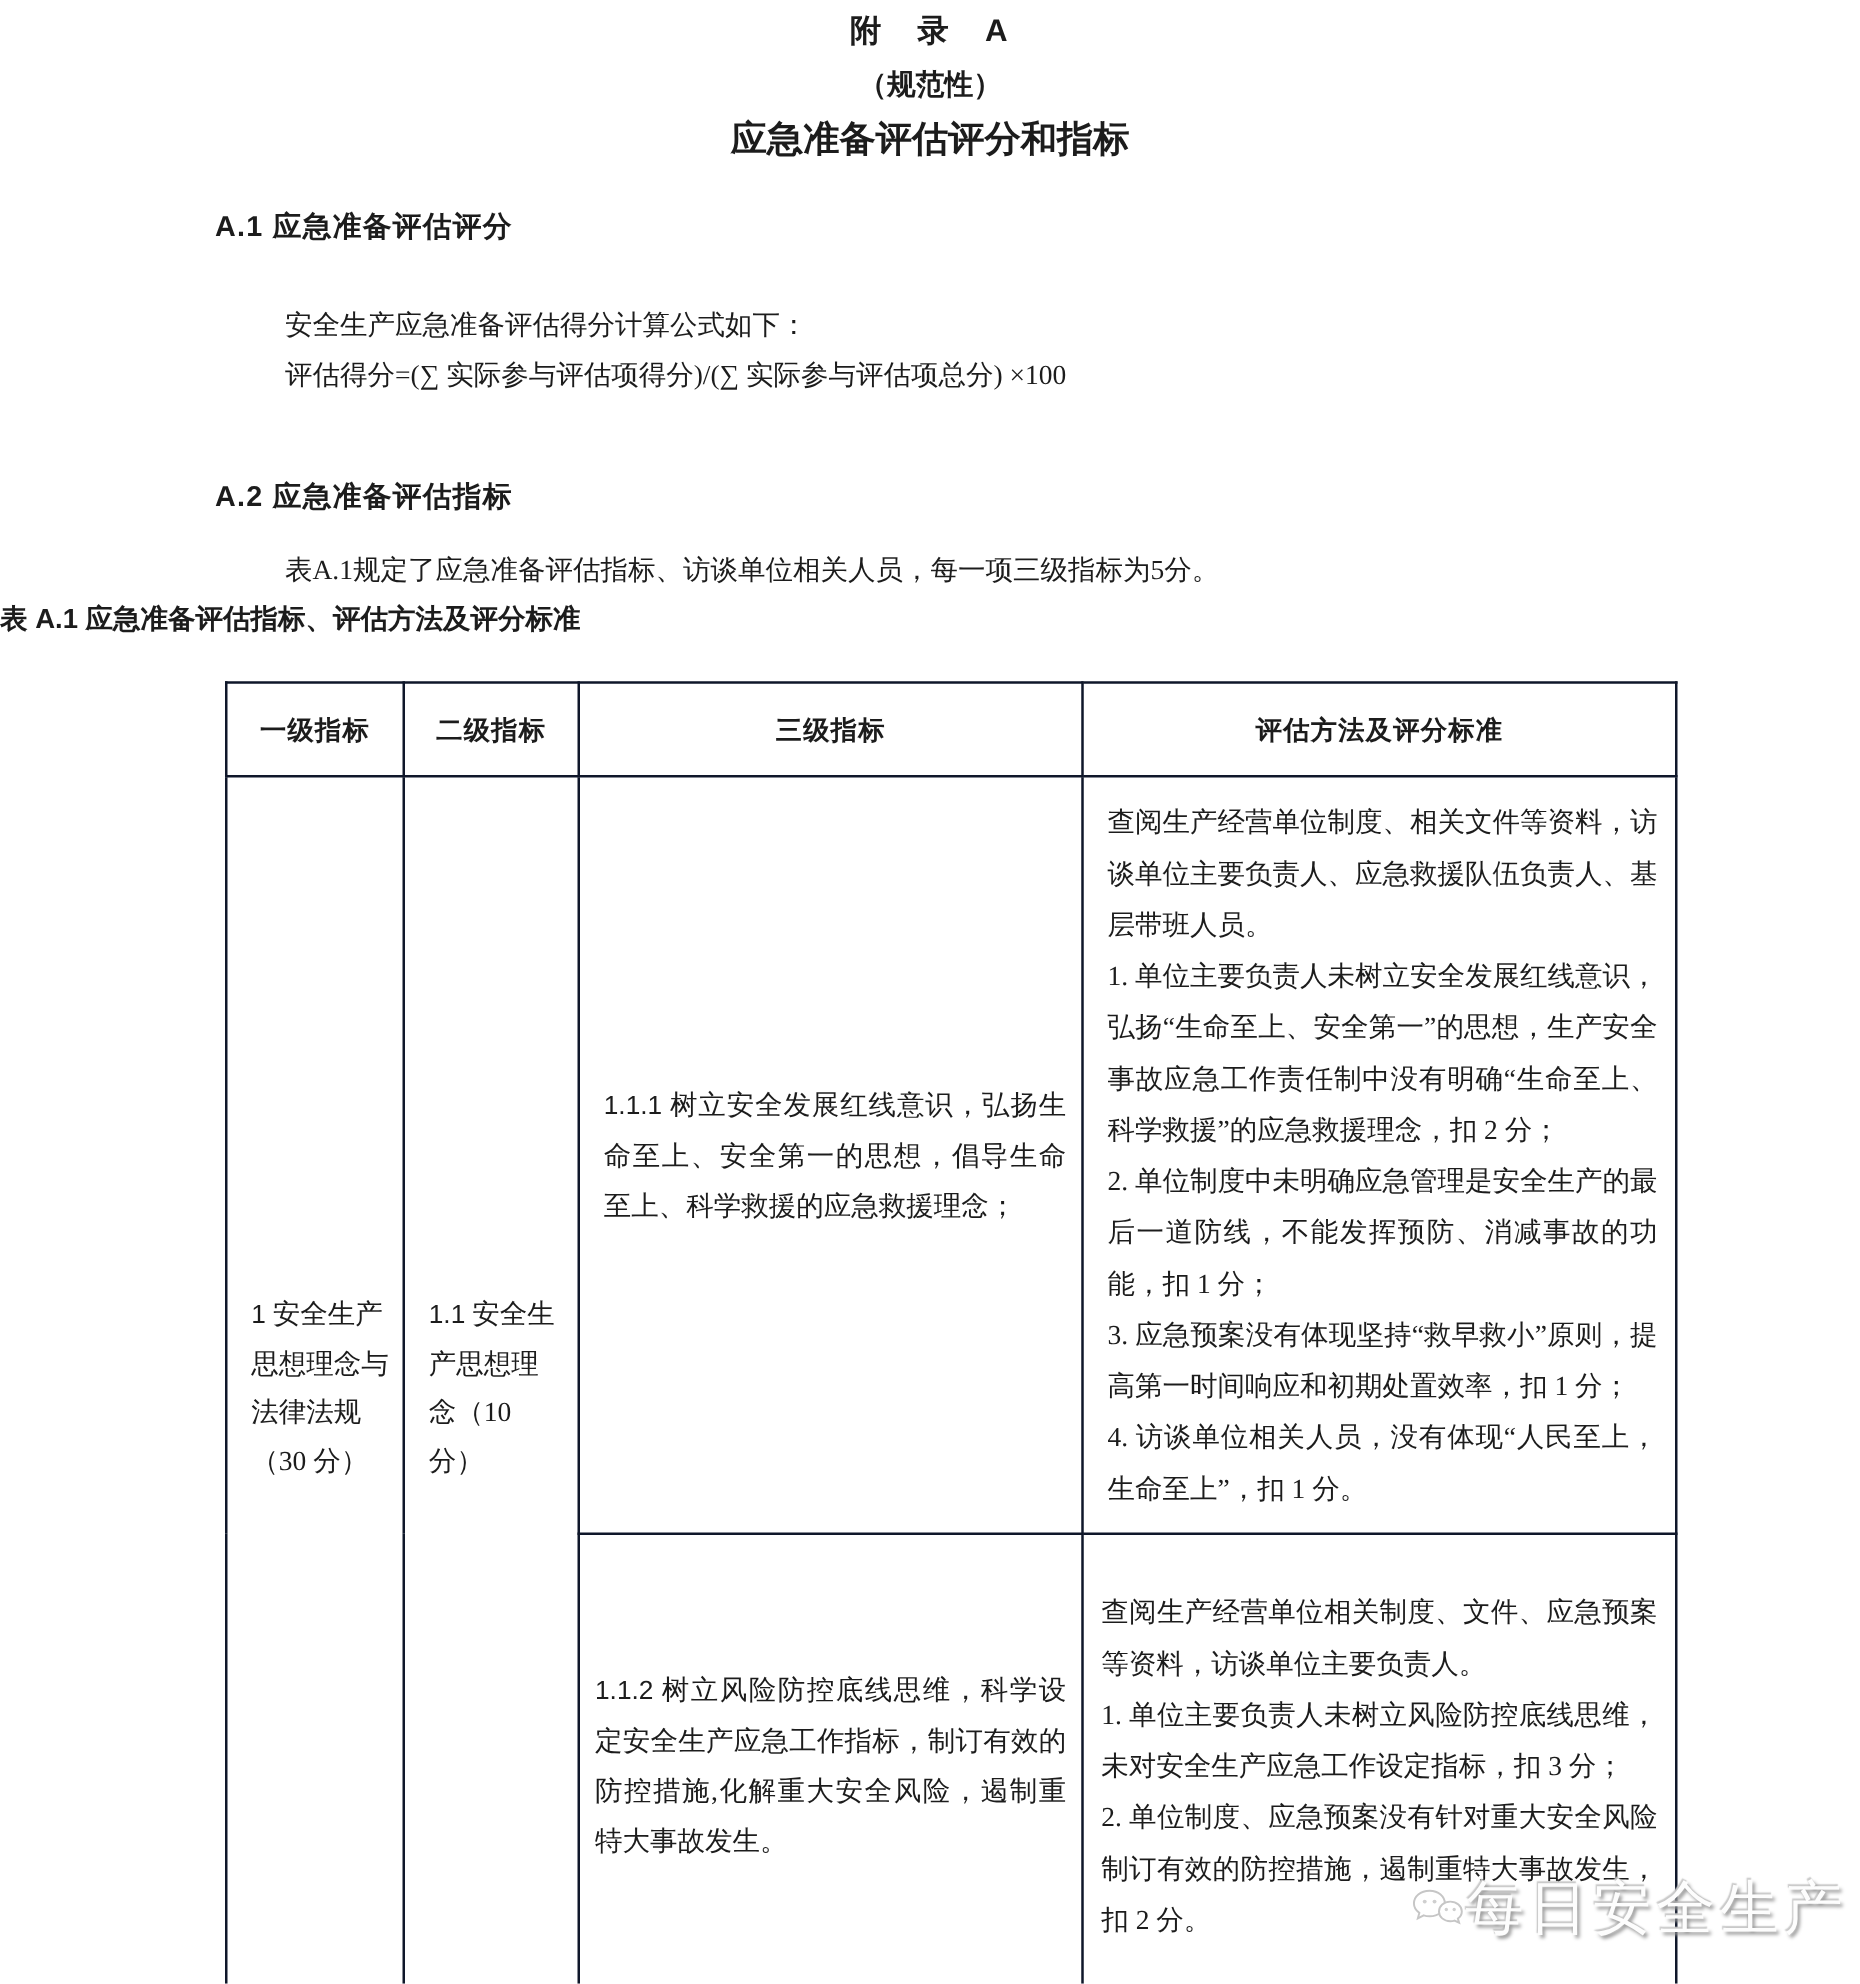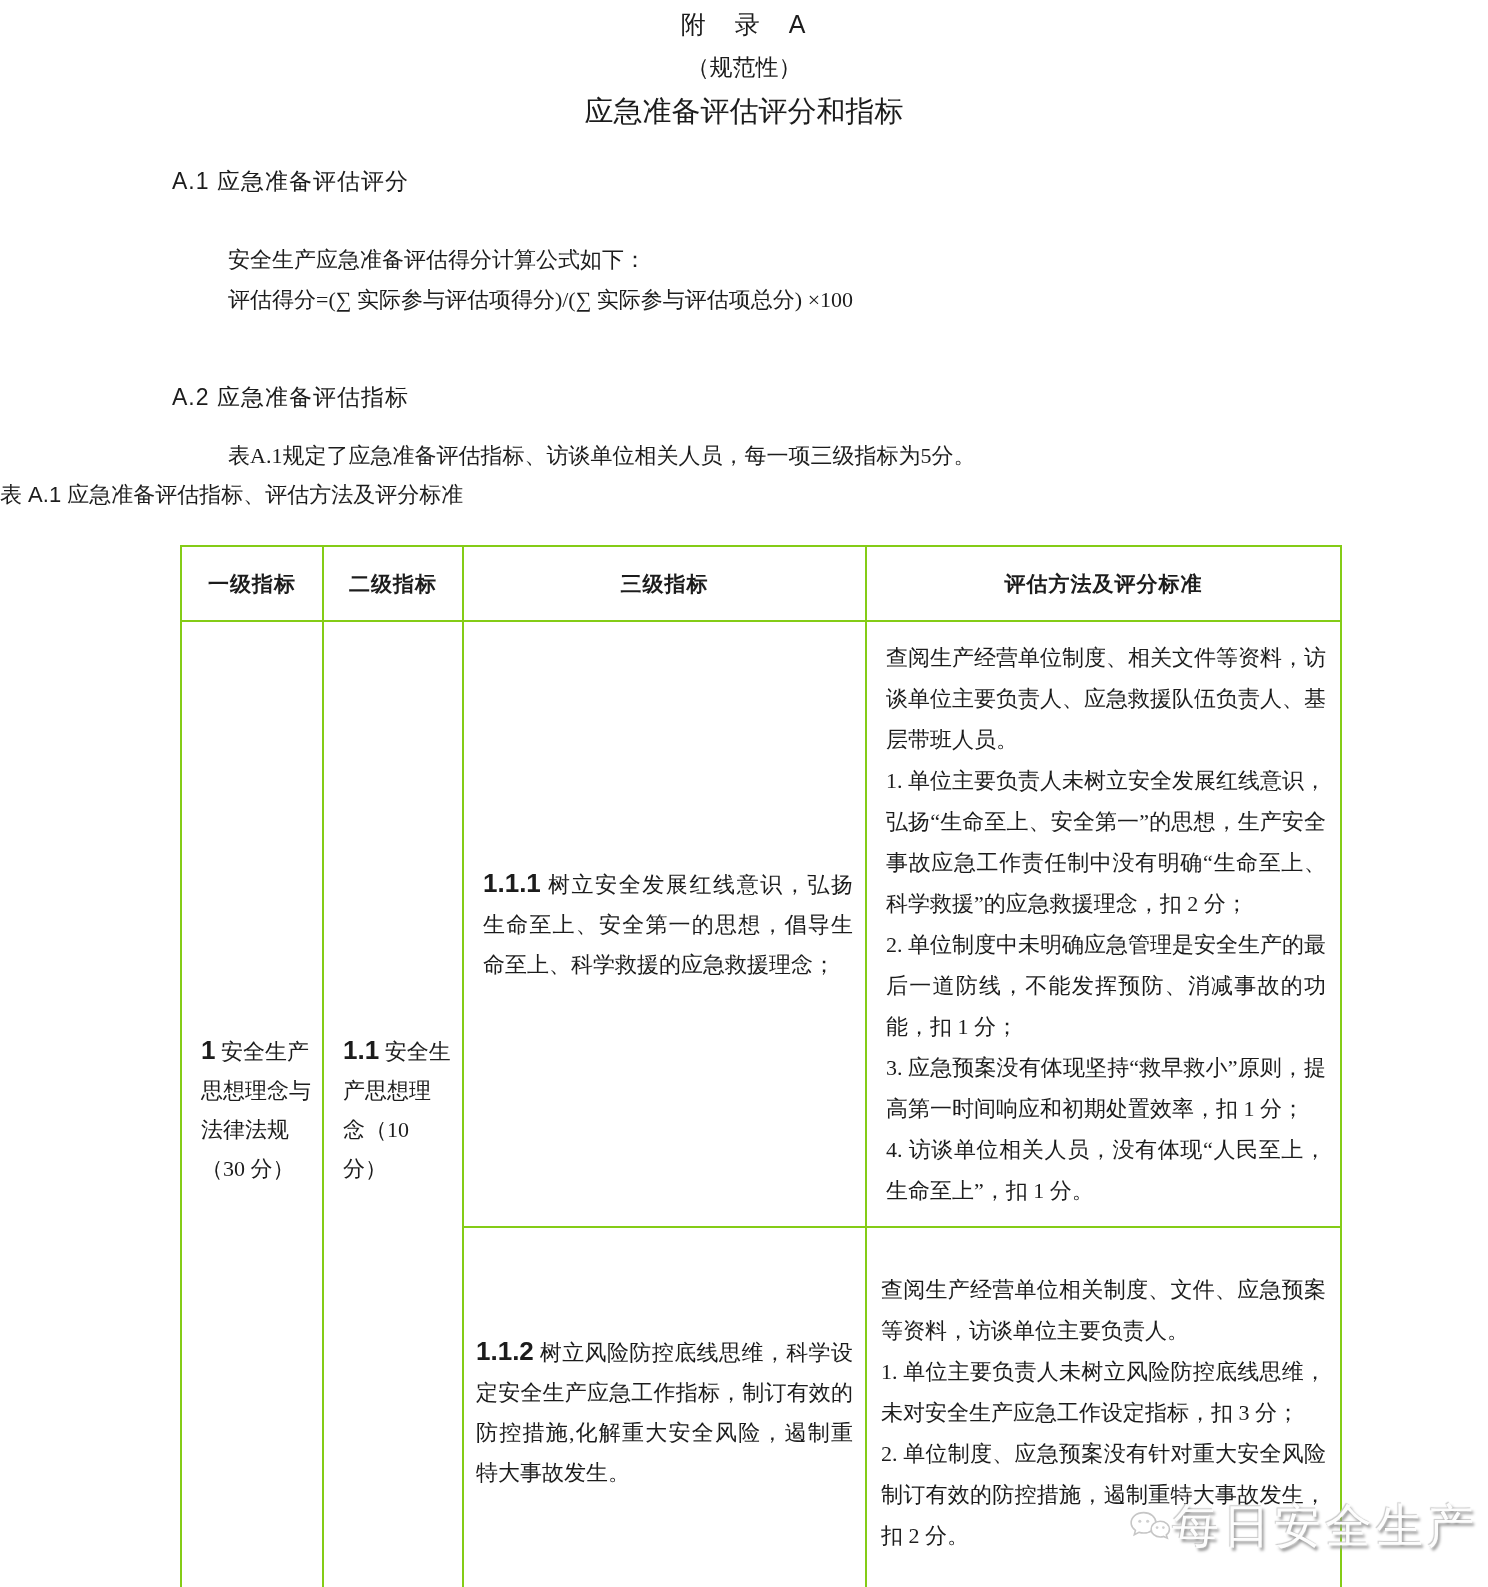--- a/index.html
+++ b/index.html
@@ -1,49 +1,49 @@
 <!DOCTYPE html>
 <html><head>
 <meta charset="utf-8">
 <style>
   html,body { margin:0; padding:0; background:#ffffff; }
   .page {
     position:relative; width:1488px; height:1587px; background:#ffffff;
     font-family:"Liberation Serif","DejaVu Serif",serif; color:#1c1c1c;
     overflow:hidden;
   }
-  .hd { font-family:"Liberation Sans","DejaVu Sans",sans-serif; font-weight:normal; }
+  .hd { font-family:"Liberation Sans","DejaVu Sans",sans-serif; font-weight:bold; }
   .title-line { position:absolute; left:0; width:100%; text-align:center; }
   .t1 { top:8px;  font-size:25px; letter-spacing:2px; }
   .t2 { top:52px; font-size:23px; }
   .t3 { top:92px; font-size:29px; }
   .sec-heading { position:absolute; left:172px; font-size:23px; letter-spacing:1px; }
   .h-a1 { top:166px; }
   .h-a2 { top:382px; }
   .body-block { position:absolute; left:228px; font-size:22px; line-height:40px; }
   .p-formula { top:240px; }
   .p-intro   { top:436px; }
   .tbl-caption { position:absolute; top:480px; left:0; width:100%; text-align:left; font-size:22px; }
 
   table.eval {
     position:absolute; left:180px; top:545px; width:1160px;
     border-collapse:collapse; table-layout:fixed;
   }
-  table.eval th, table.eval td { border:2px solid #84cc16; }
+  table.eval th, table.eval td { border:2px solid #0f172a; }
   table.eval { border-bottom:3px solid #3d3d3d; }
   th.col-h {
     height:71px; font-size:21px; text-align:center; vertical-align:middle;
     font-family:"Liberation Sans","DejaVu Sans",sans-serif; font-weight:bold;
     letter-spacing:1px;
   }
   td { font-size:22px; vertical-align:middle; }
   td.c-l1, td.c-l2 { line-height:39px; padding:6px 10px 6px 16px; text-align:left; }
   td.c-l3 { line-height:40px; padding:6px 12px; text-align:justify; text-justify:inter-ideograph; }
   td.c-m  { line-height:41px; padding:10px 14px; text-align:justify; text-justify:inter-ideograph; white-space:pre-line; }
-  .num { font-family:"Liberation Sans","DejaVu Sans",sans-serif; font-weight:bold; font-size:26px; }
+  .num { font-family:"Liberation Sans","DejaVu Sans",sans-serif; font-weight:normal; font-size:21px; }
   tr.r1 td { height:584px;padding-left:19px; }
   tr.r2 td { height:348px; }
 
   .watermark {
     position:absolute; left:1128px; top:1484px; width:350px; height:84px;
     display:flex; align-items:center; pointer-events:none;
   }
   .wm-text {
     font-size:47px; color:#fdfdfd; letter-spacing:4px; white-space:nowrap;
     text-shadow:2px 3px 3px #9a9a9a, -1px -1px 1px #c9c9c9;

